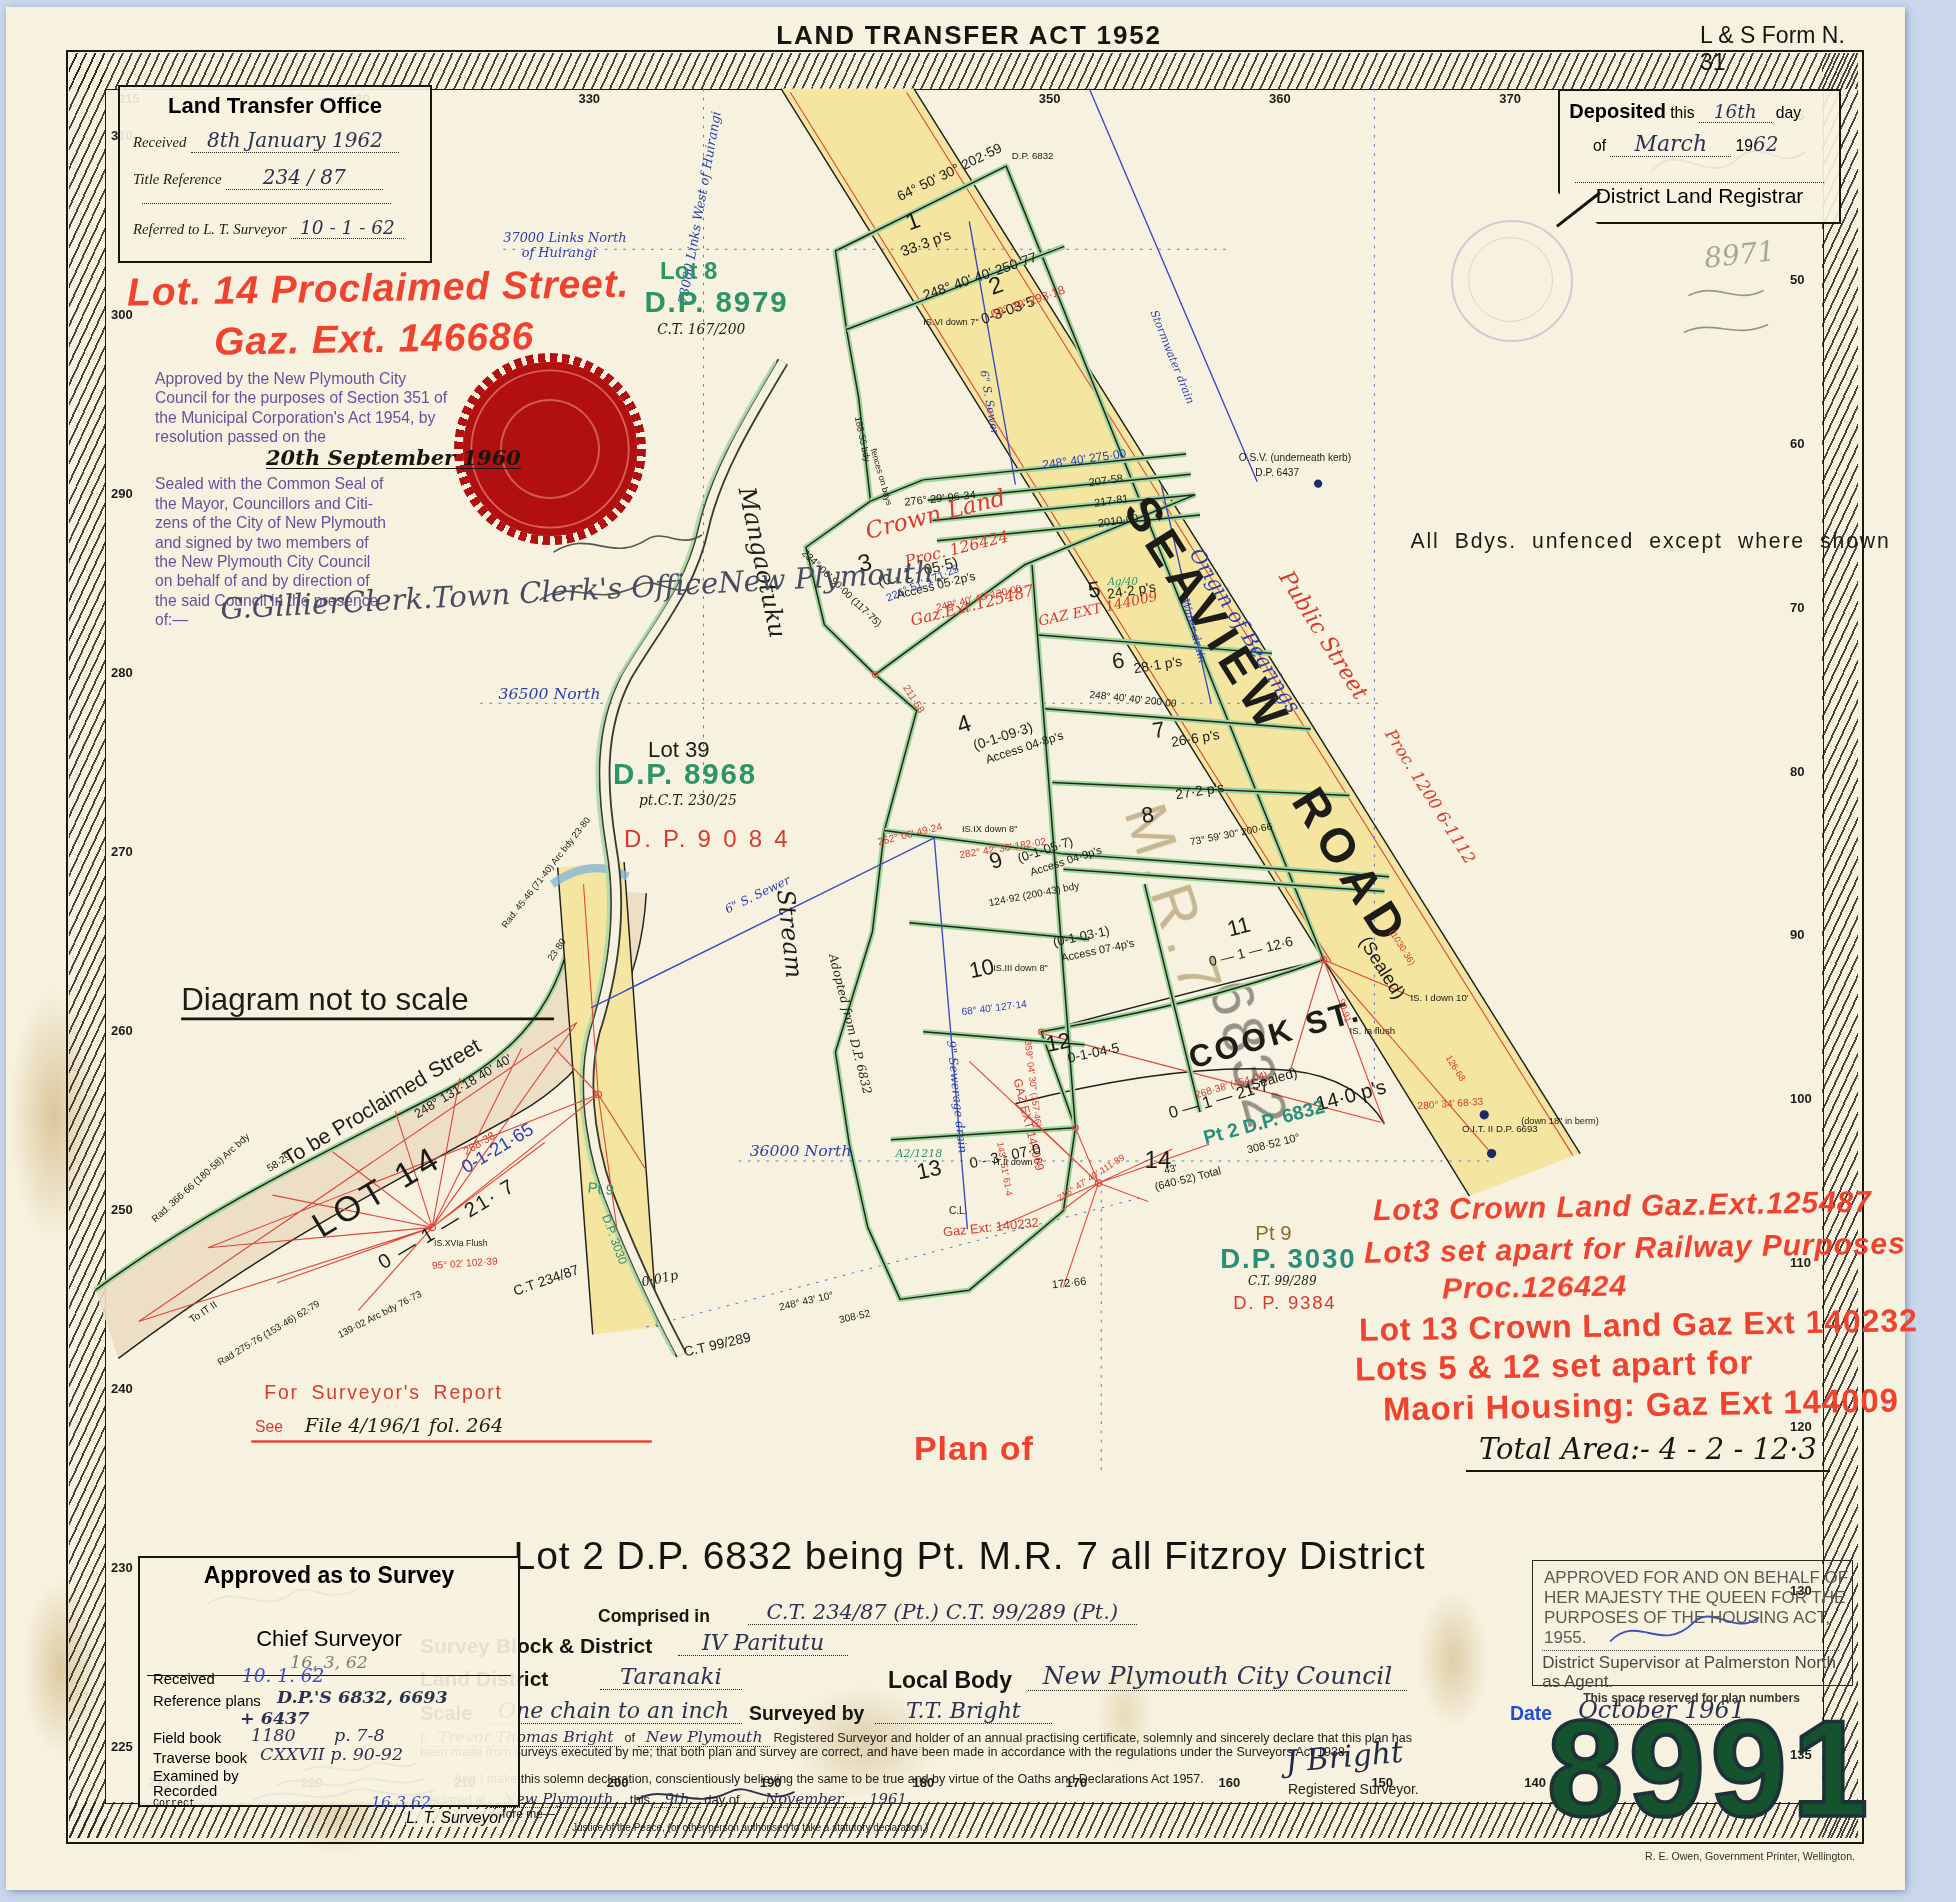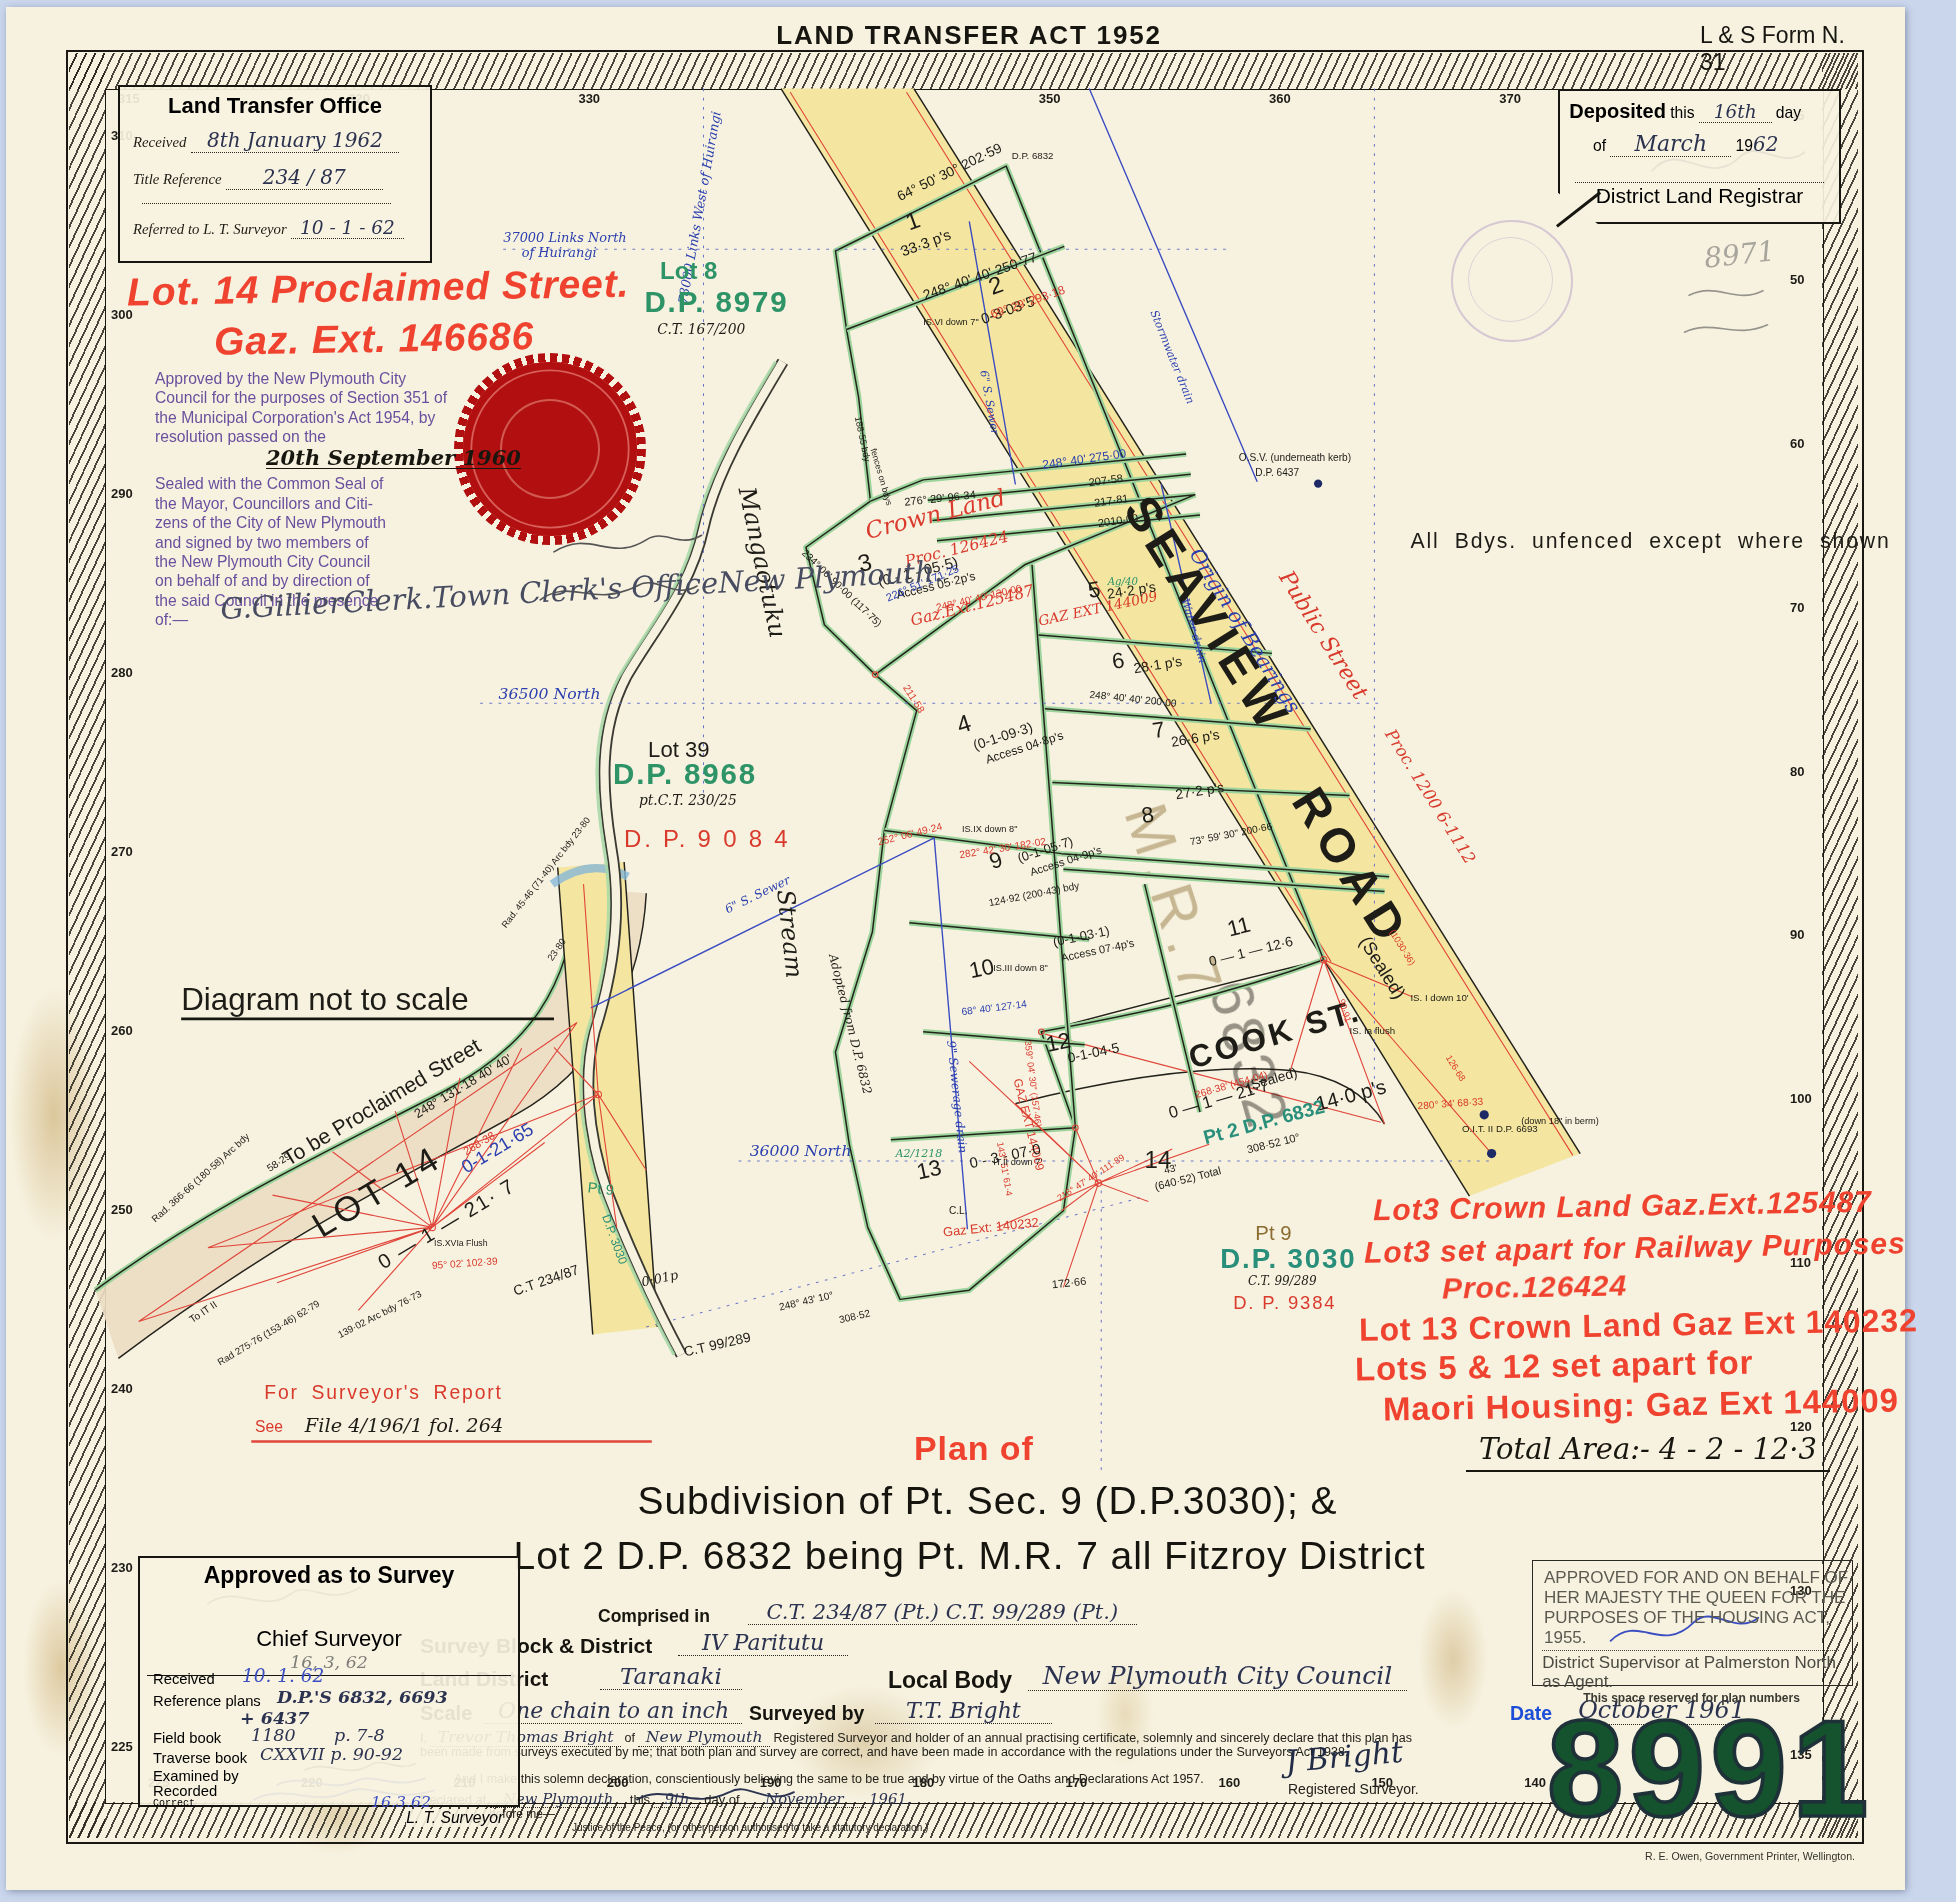--- a/index.html
+++ b/index.html
@@ -186,21 +186,20 @@
   <div class="redmark" style="left:1373px;top:1189px;font-size:30px;font-style:italic;">Lot3  Crown Land  Gaz.Ext.125487</div>
   <div class="redmark" style="left:1364px;top:1231px;font-size:30px;font-style:italic;">Lot3 set apart for Railway Purposes</div>
   <div class="redmark" style="left:1442px;top:1270px;font-size:30px;font-style:italic;">Proc.126424</div>
   <div class="redmark" style="left:1359px;top:1307px;font-size:32px;">Lot 13 Crown Land Gaz Ext 140232</div>
   <div class="redmark" style="left:1355px;top:1347px;font-size:33px;">Lots 5 &amp; 12 set apart for</div>
   <div class="redmark" style="left:1383px;top:1386px;font-size:33px;">Maori Housing: Gaz Ext 144009</div>
 
   <div class="abs hw" style="left:1466px;top:1432px;font-size:29px;color:#17160f;border-bottom:2.8px solid #17160f;padding:0 13px 3.7px;z-index:4;">Total Area:- 4 - 2 - 12·3</div>
 
   <div class="redmark" style="left:914px;top:1429px;font-size:34px;transform:none;">Plan of</div>
-  <div class="abs" style="left:443px;top:1479px;width:1089px;text-align:center;font-size:39px;color:#15140e;letter-spacing:0.9px;z-index:4;">Subdivision    of    Pt. Sec. 9 (D.P.3030); &amp;</div>
   <div class="abs" style="left:388px;top:1534px;width:1163px;text-align:center;font-size:39px;color:#15140e;letter-spacing:0.9px;z-index:4;">Lot 2   D.P. 6832  being  Pt. M.R. 7   all   Fitzroy   District</div>
   <div class="abs" style="left:598px;top:1606px;font-size:17.5px;font-weight:bold;color:#17160f;z-index:4;">Comprised in</div>
   <div class="abs hw dot" style="left:748px;top:1600px;font-size:21px;padding:0 18.5px;z-index:4;">C.T. 234/87 (Pt.)   C.T. 99/289 (Pt.)</div>
 
   <div class="abs" style="left:420px;top:1634px;font-size:21px;font-weight:bold;color:#15140e;z-index:4;">Survey Block &amp; District</div>
   <div class="abs hw dot" style="left:678px;top:1630px;font-size:22px;padding:0 24px;z-index:4;">IV   Paritutu</div>
   <div class="abs" style="left:420px;top:1667px;font-size:21px;font-weight:bold;color:#15140e;z-index:4;">Land District</div>
   <div class="abs hw dot" style="left:600px;top:1663px;font-size:23px;padding:0 20px;z-index:4;">Taranaki</div>
   <div class="abs" style="left:888px;top:1667px;font-size:23px;font-weight:bold;color:#15140e;z-index:4;">Local Body</div>
   <div class="abs hw dot" style="left:1028px;top:1661px;font-size:25px;padding:0 14.8px;z-index:4;">New Plymouth City Council</div>

